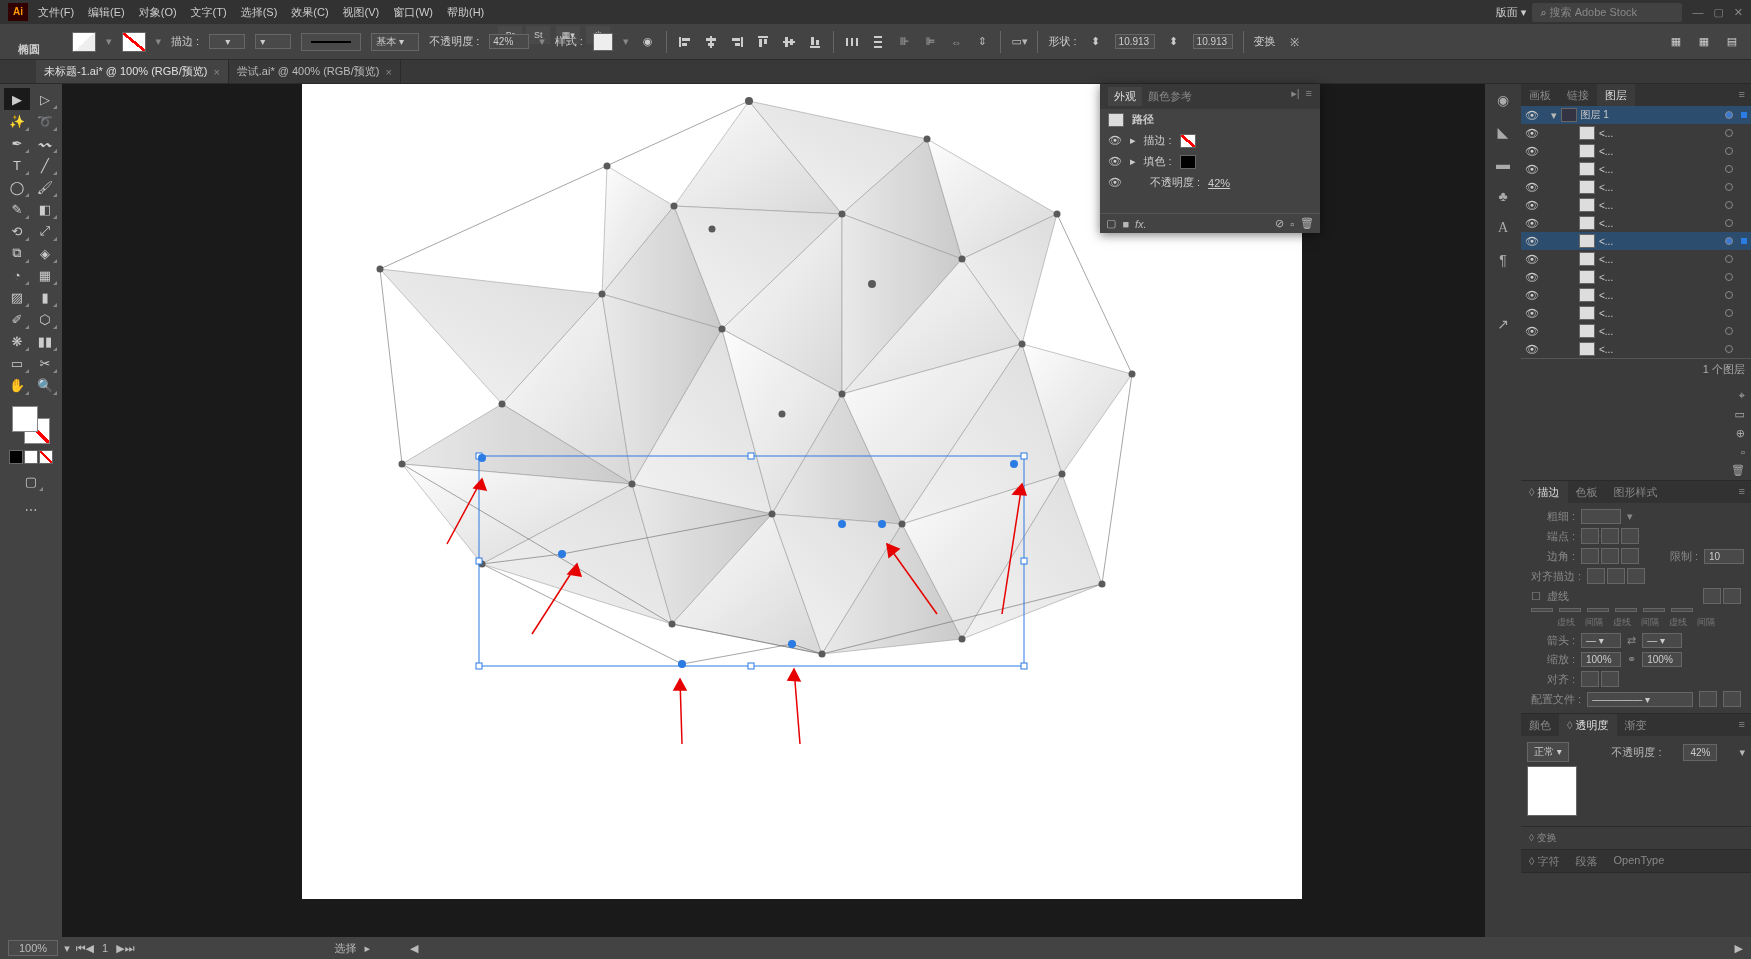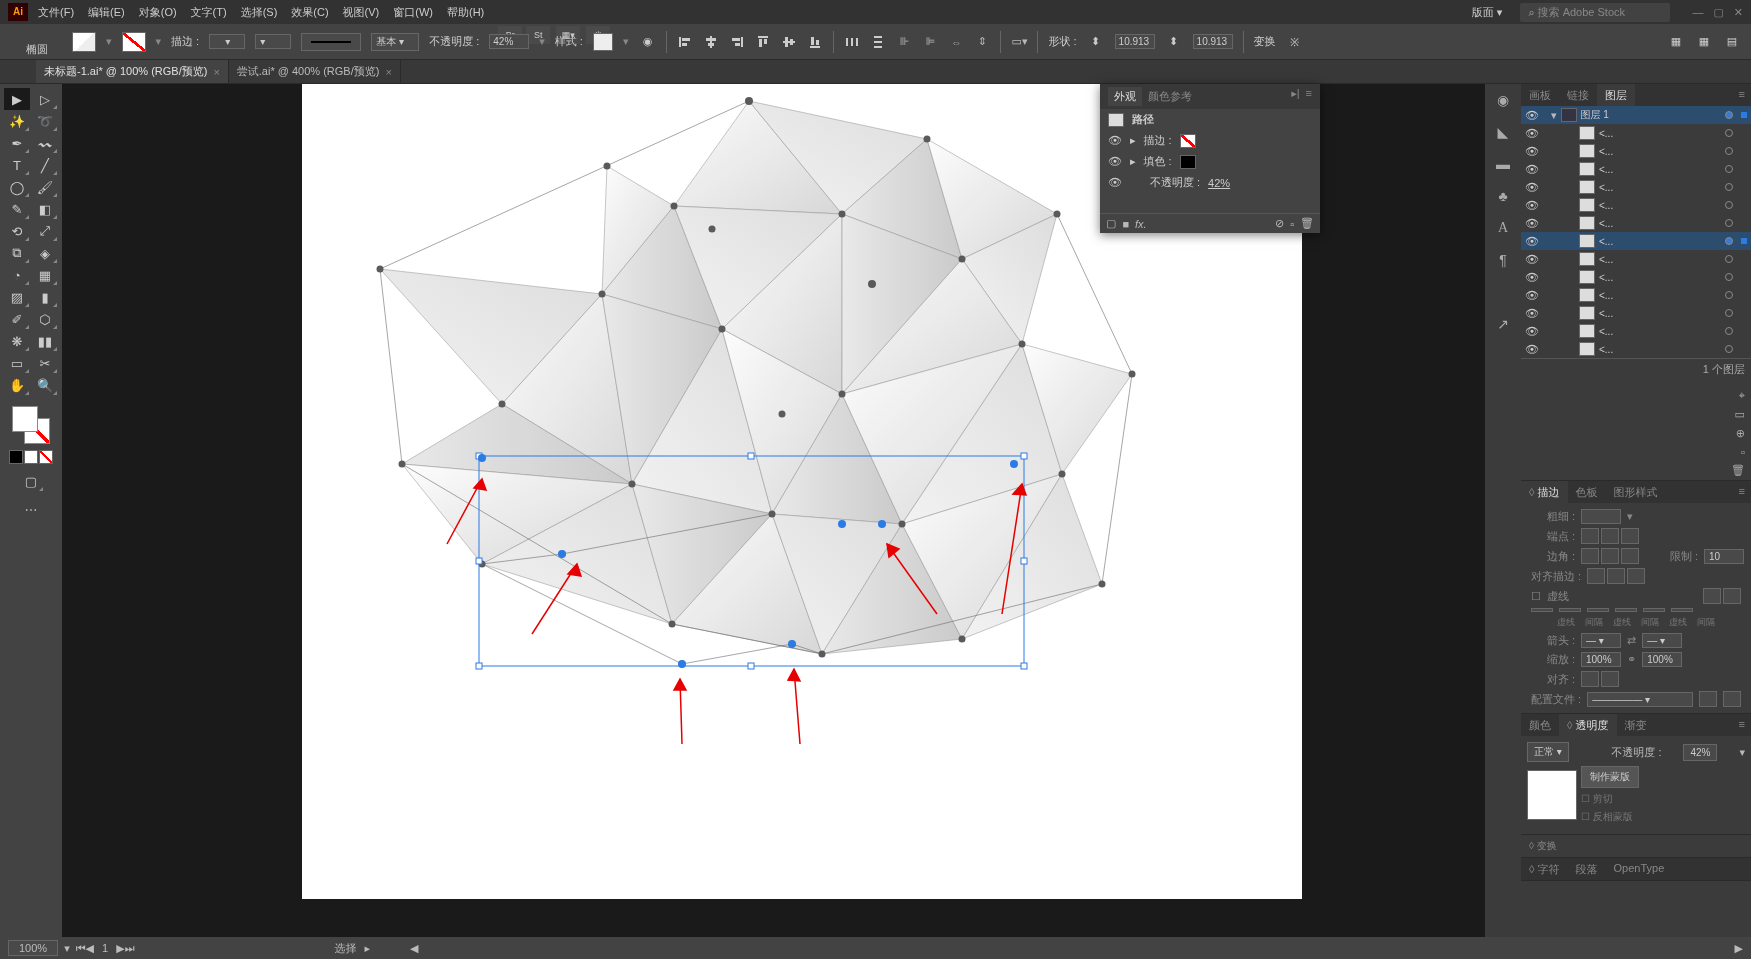--- a/index.html
+++ b/index.html
@@ -3,21 +3,21 @@
 <meta charset="utf-8">
 <style>
   * { box-sizing: border-box; margin: 0; padding: 0; font-family: "Microsoft YaHei", Arial, sans-serif; }
   body { background: #1a1a1a; color: #b8b8b8; font-size: 11px; overflow: hidden; width: 1751px; height: 959px; position: relative; }
   
   
   .titlebar { height: 24px; background: #323232; display: flex; align-items: center; padding: 0 8px; }
   .titlebar .ai-logo { width: 20px; height: 18px; background: #310000; color: #ff9a00; font-weight: bold; text-align: center; line-height: 18px; font-size: 10px; margin-right: 10px; }
   .titlebar .menu { display: flex; gap: 14px; font-size: 11px; color: #ccc; }
   .titlebar .menu span { cursor: pointer; }
-  .titlebar .right-group { margin-left: auto; display: flex; align-items: center; gap: 12px; }
+  .titlebar .right-group { margin-left: auto; display: flex; align-items: center; gap: 0; }
   .titlebar .search-stock { background: #424242; padding: 2px 8px; font-size: 11px; color: #888; border-radius: 2px; width: 150px; }
   .titlebar .win-ctrl { display: flex; gap: 10px; margin-left: 10px; color: #888; }
   .titlebar .icon-btn { width: 24px; height: 18px; background: #4a4a4a; display: inline-flex; align-items: center; justify-content: center; color: #ccc; font-size: 9px; margin-top: 46px; }
   .titlebar .dd { color: #ccc; padding: 0 6px; }
   
   
   .controlbar { height: 36px; background: #434343; display: flex; align-items: center; padding: 0 10px; gap: 10px; border-bottom: 1px solid #2a2a2a; }
   .controlbar .label { font-size: 11px; color: #ccc; }
   .controlbar .swatch { width: 24px; height: 20px; background: linear-gradient(135deg,#fff 50%,#eee 50%); border: 1px solid #666; display:inline-block; }
   .controlbar .swatch.none { background: #fff; position: relative; }
@@ -26,21 +26,21 @@
   .controlbar .brush-prev { width: 60px; height: 18px; background: #494949; border: 1px solid #666; display: flex; align-items: center; justify-content: center; }
   .controlbar .brush-prev .line { width: 40px; height: 2px; background: #000; }
   .controlbar input[type="text"] { background: #494949; border: 1px solid #666; color: #ccc; padding: 1px 3px; width: 40px; font-size: 10px; }
   .controlbar .wide-input { width: 60px; }
   .controlbar .sep { width: 1px; height: 22px; background: #666; }
   .controlbar .icon { width: 18px; height: 18px; display: inline-flex; align-items: center; justify-content: center; color: #ccc; font-size: 11px; }
   .controlbar .align-icon { width: 16px; height: 16px; border: 0; display:inline-flex; align-items:center; justify-content:center; }
   .controlbar .align-icon svg { display:block; }
   
   
-  .tool-label { position: absolute; left: 26px; top: 42px; font-size: 11px; color: #ccc; }
+  .tool-label { position: absolute; left: 18px; top: 42px; font-size: 11px; color: #ccc; font-weight: bold; }
   
   
   .doctabs { height: 24px; background: #383838; display: flex; align-items: stretch; padding-left: 36px; border-bottom: 1px solid #2a2a2a; }
   .doctabs .tab { padding: 4px 8px; font-size: 11px; color: #bbb; display: flex; align-items: center; border-right: 1px solid #2a2a2a; }
   .doctabs .tab.active { background: #434343; color: #e0e0e0; }
   .doctabs .tab .close { margin-left: 6px; color: #888; }
   
   
   .main { position: absolute; top: 84px; left: 0; right: 0; bottom: 22px; display: flex; }
   
@@ -730,25 +730,20 @@
       </div>
       <div class="transp-body">
         <div class="trow">
           <span class="mode"><span>正常</span> ▾</span>
           <span style="margin-left:auto">不透明度 :</span>
           <span class="mode">42%</span>
             <span>▾</span>
         </div>
         <div class="trow thumbs">
           <div class="tt"></div>
-          <div style="flex:1;display:flex;flex-direction:column;gap:2px;align-items:flex-start">
-            <button class="maskbtn">制作蒙版</button>
-            <div class="chk">☐ <span>剪切</span></div>
-            <div class="chk">☐ <span>反相蒙版</span></div>
-          </div>
         </div>
       </div>
     </div>
 
     <div class="panel-group">
       <div class="tiny-panel-label"><span style="color:#888">◊ </span><span>变换</span></div>
     </div>
 
     <div class="panel-group">
       <div class="panel-tabs">

